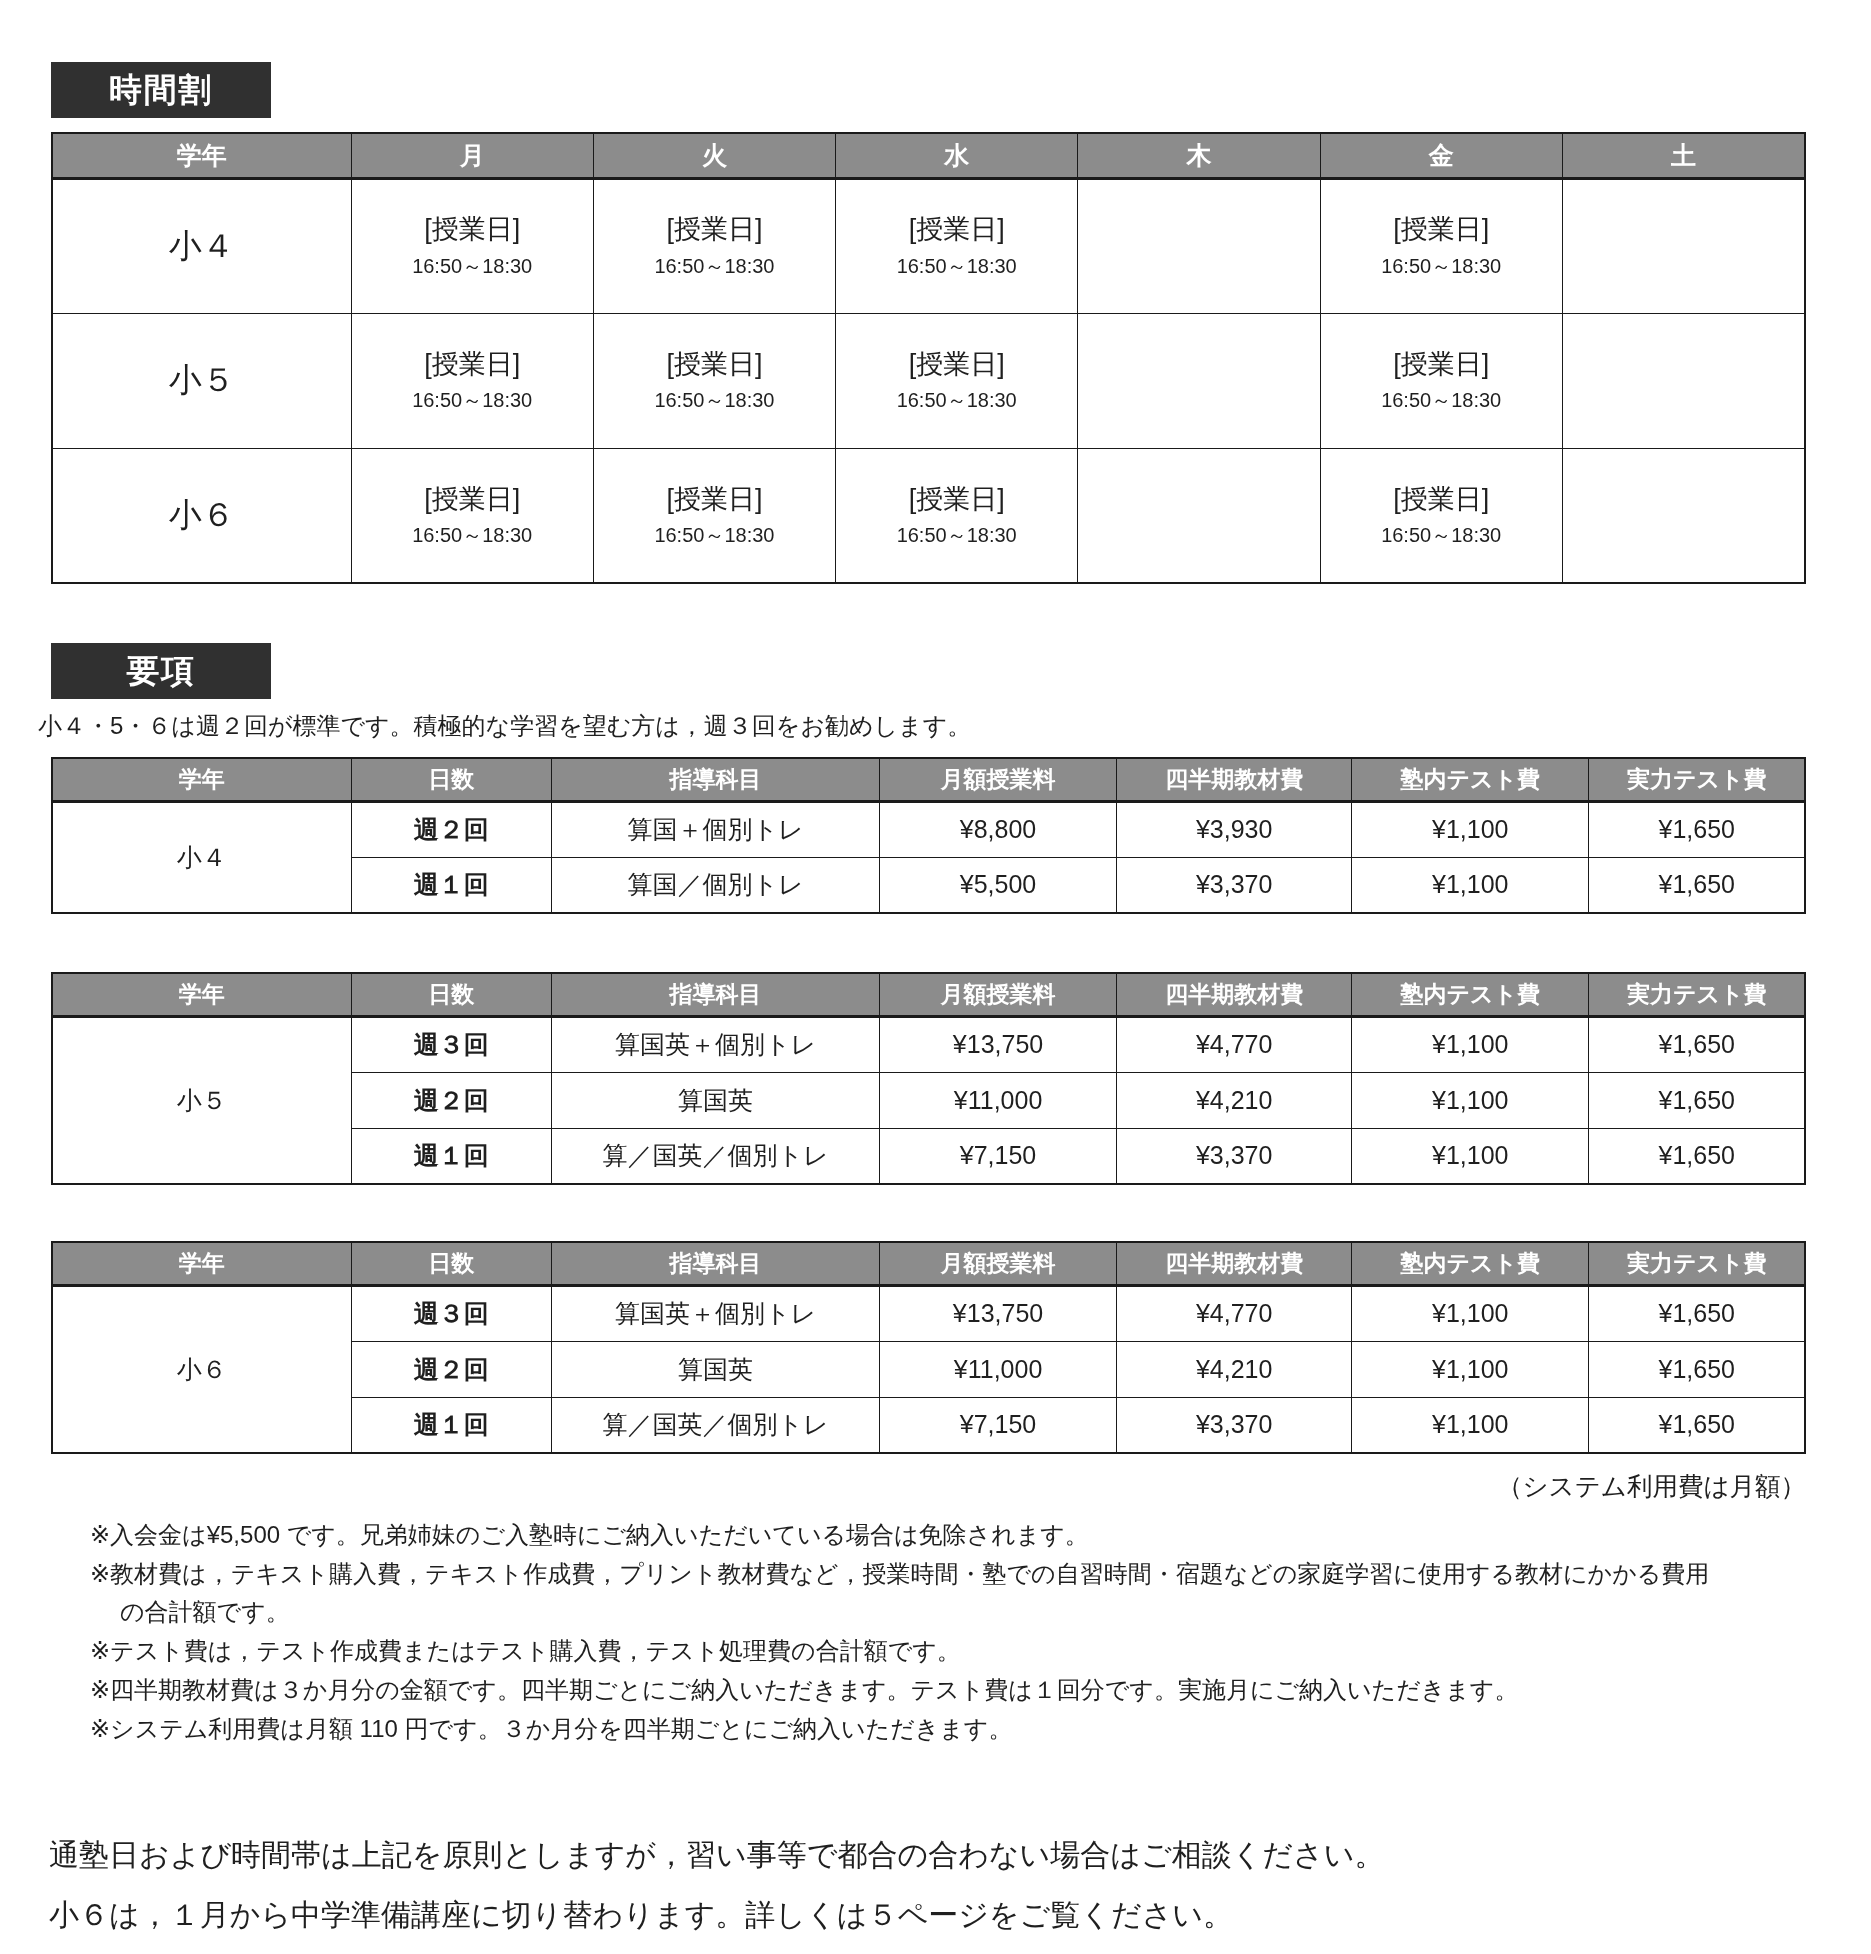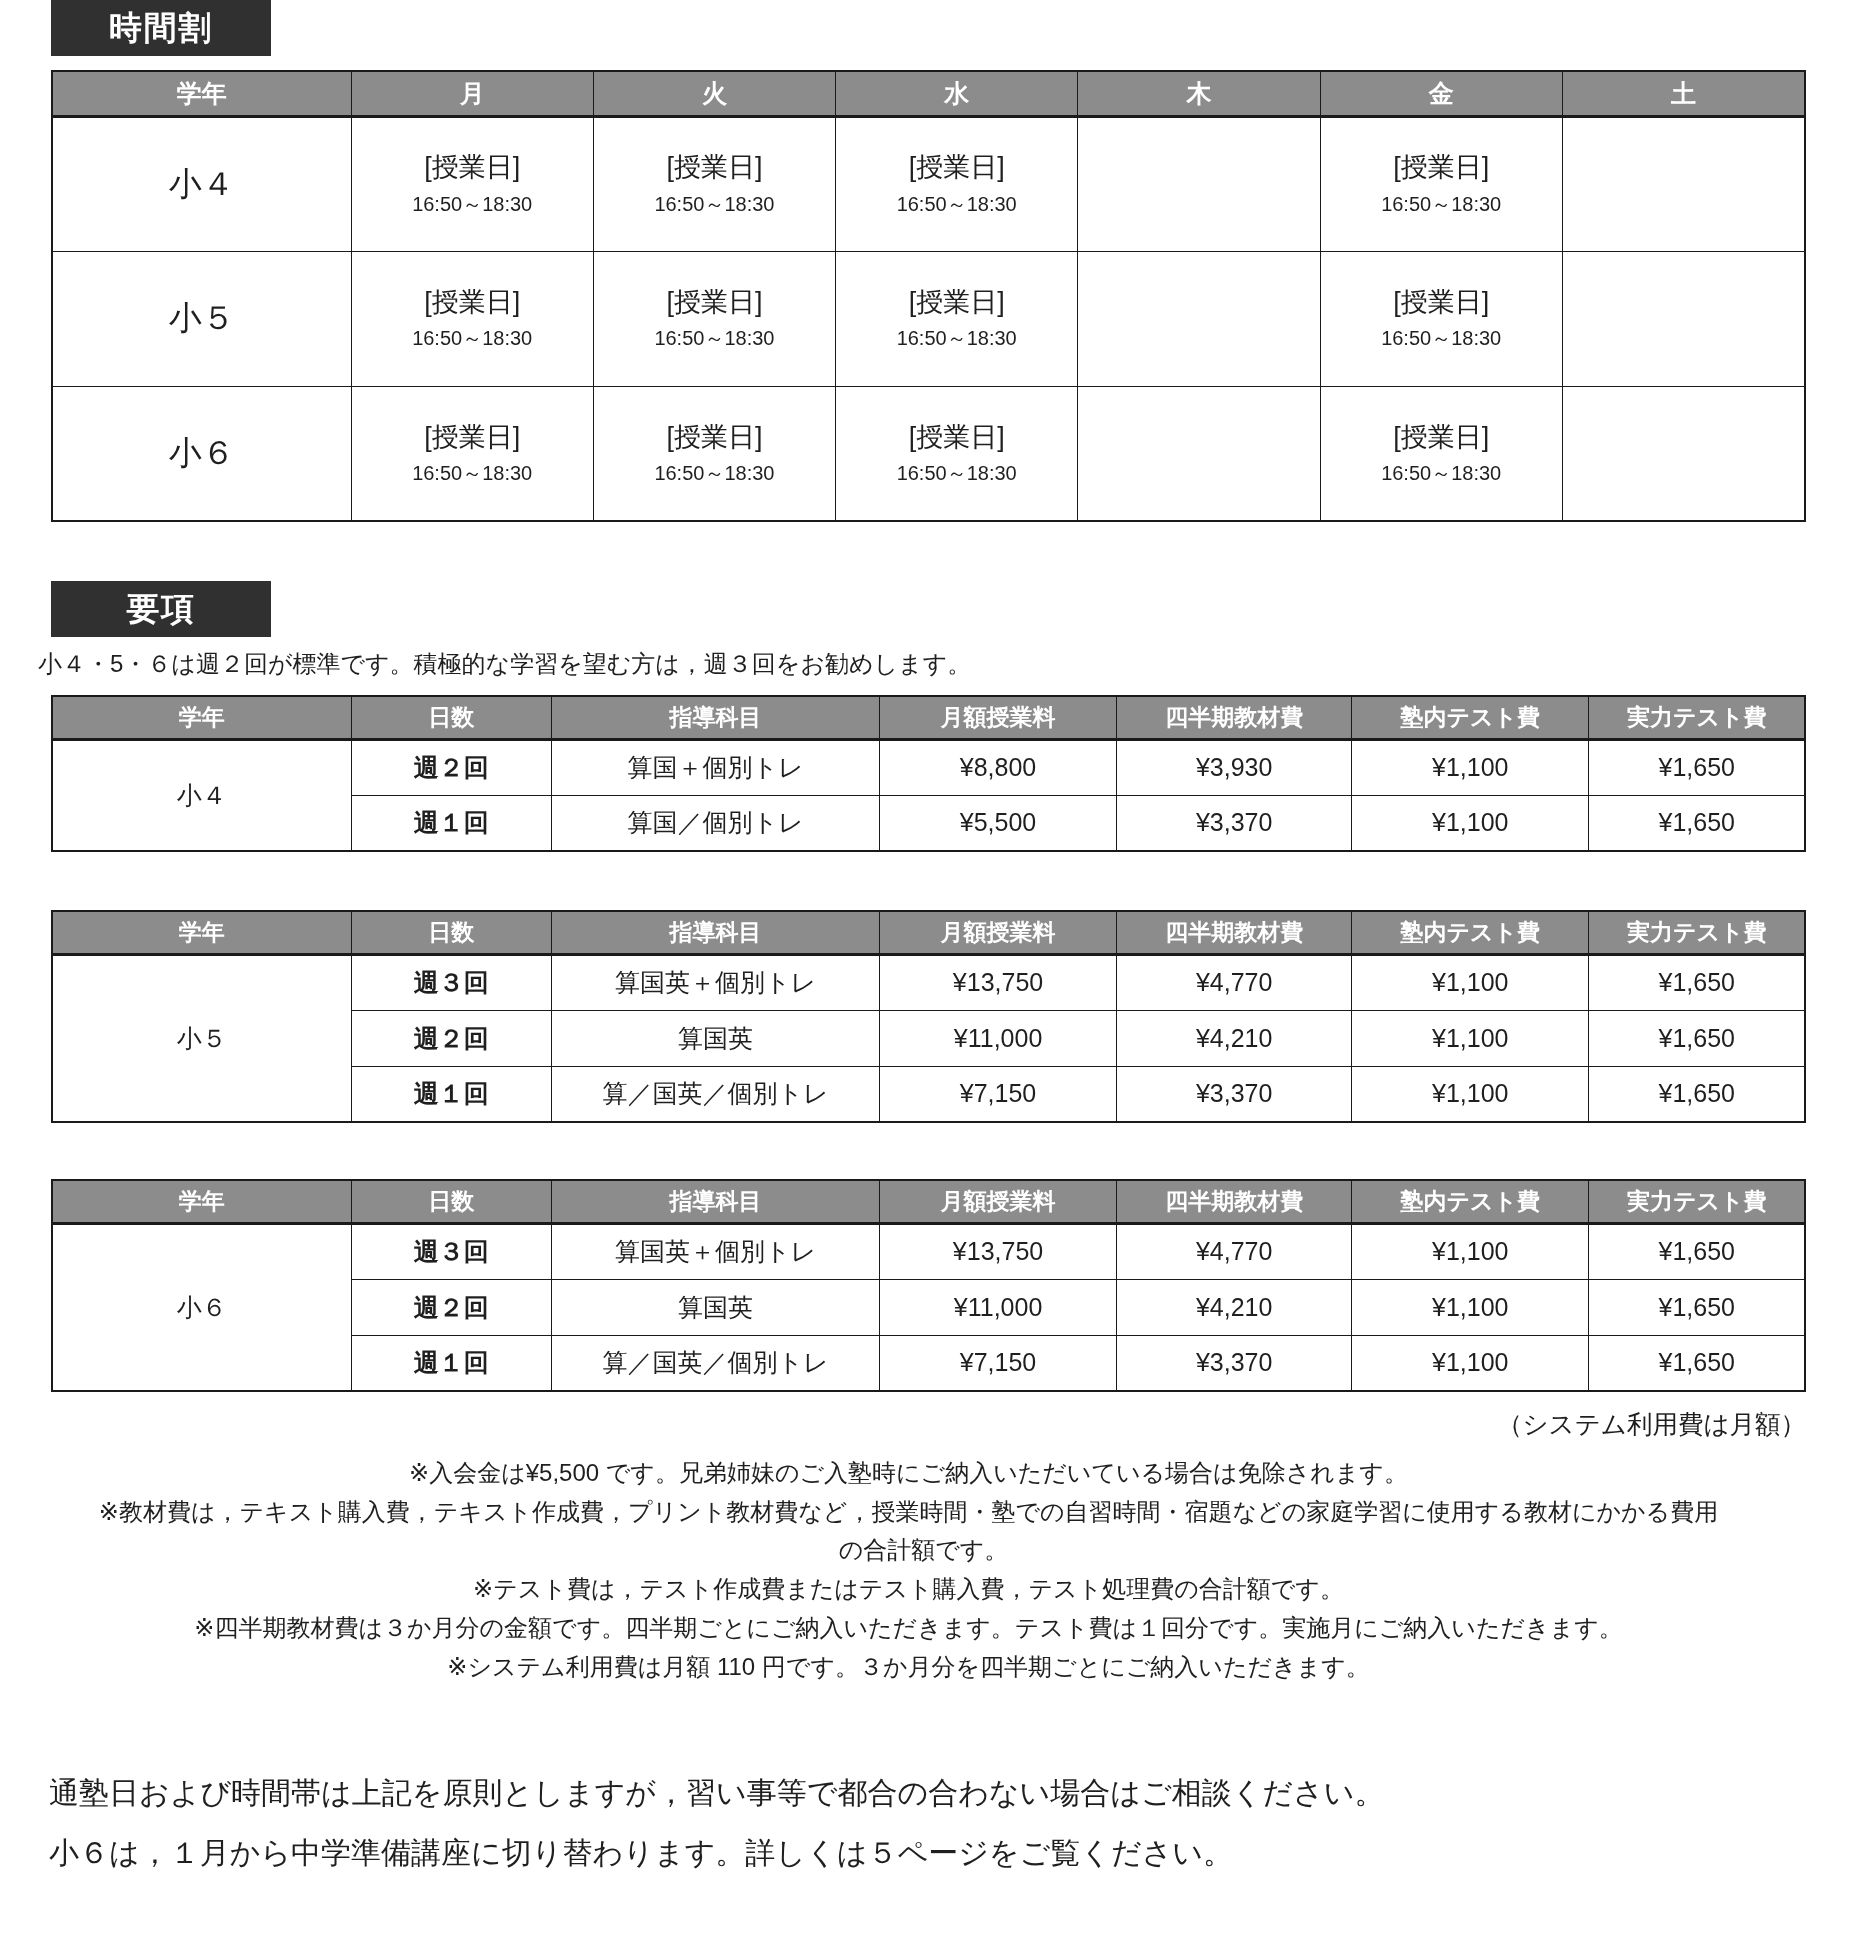--- a/index.html
+++ b/index.html
@@ -22,21 +22,21 @@
     height: 56px;
     background: #303030;
     color: #ffffff;
     font-size: 33px;
     font-weight: bold;
     display: flex;
     align-items: center;
     justify-content: center;
     letter-spacing: 1.6px;
   }
-  .box-title.first { }
+  .box-title.first { margin-top: 62px; }
   .box-title.second { margin-top: 59px; }
 
   table.grid {
     margin-left: 51px;
     width: 1755px;
     border-collapse: collapse;
     table-layout: fixed;
     background: #ffffff;
   }
   table.grid th, table.grid td {
@@ -87,21 +87,20 @@
   .notes {
     margin-left: 90px;
     margin-top: 11.5px;
     width: 1637px;
     font-size: 24px;
     line-height: 1.62;
   }
   .note {
     padding-left: 30px;
     text-indent: -30px;
-    text-align: center;
   }
   .footer {
     margin-left: 49px;
     margin-top: 76px;
     font-size: 30px;
     line-height: 2.0;
   }
 </style>
 </head>
 <body>

